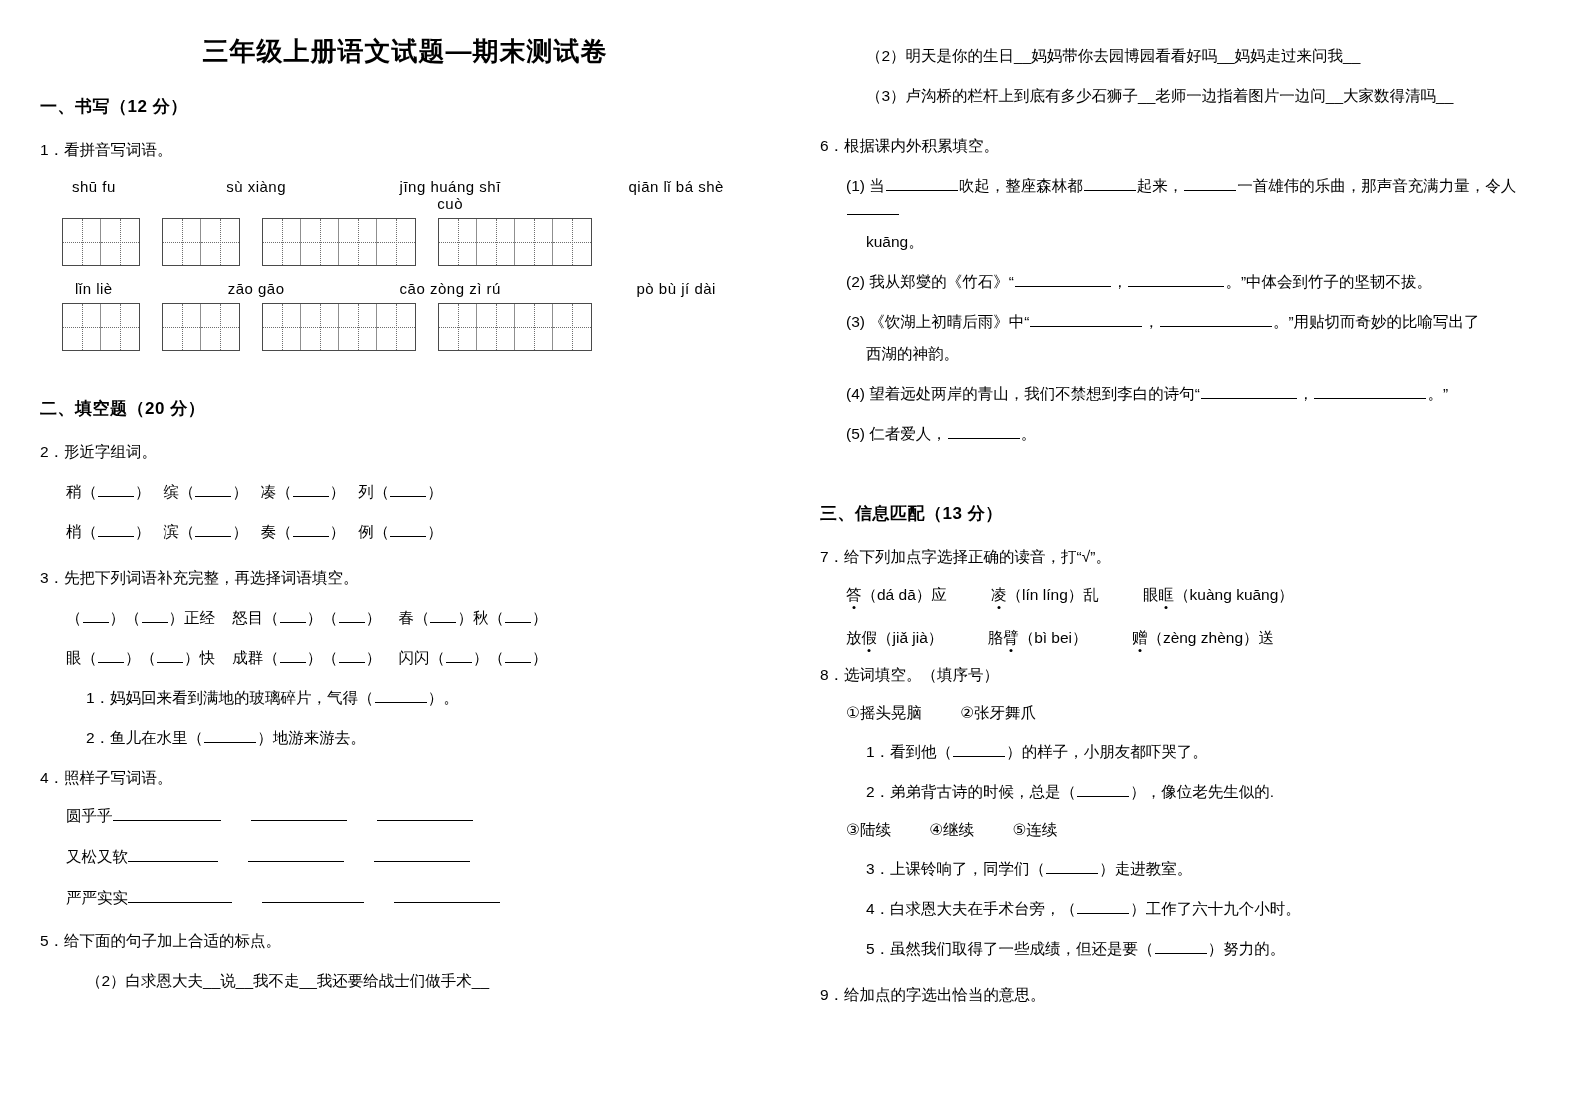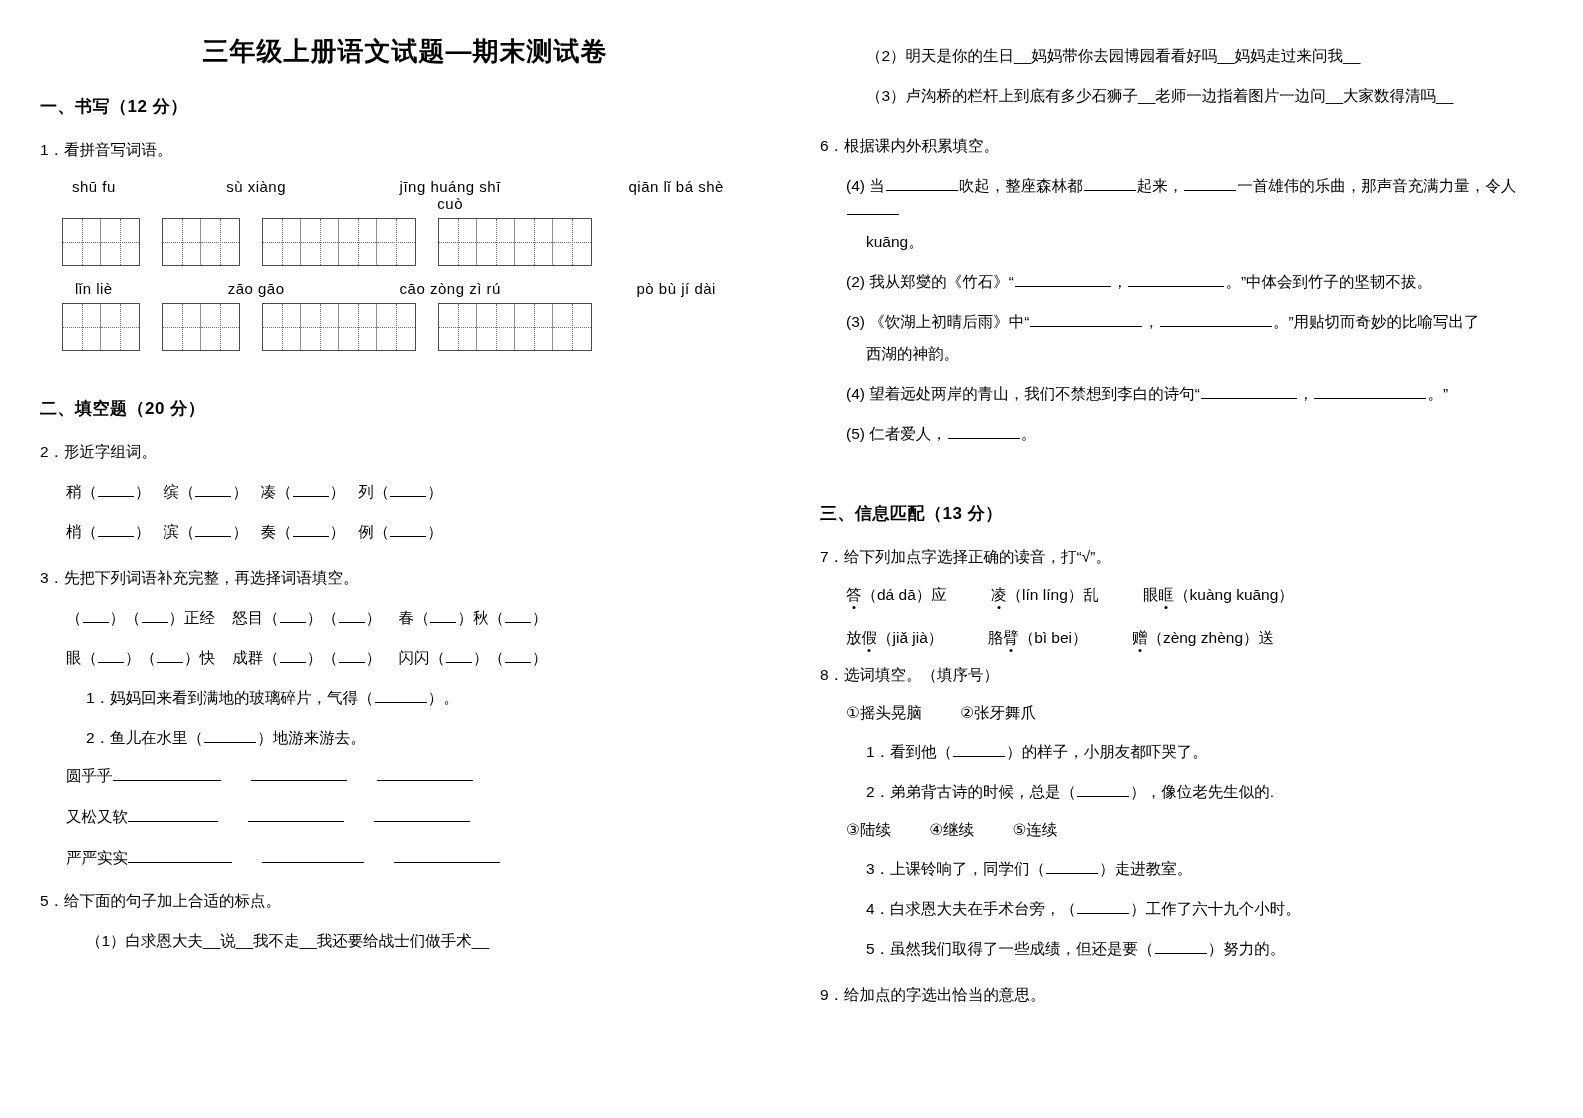--- a/index.html
+++ b/index.html
@@ -295,20 +295,21 @@
     </div>
 
     <div class="q q-sub2">
       <span>1．妈妈回来看到满地的玻璃碎片，气得（</span><span class="blank b-m"></span><span>）。</span>
     </div>
 
     <div class="q q-sub2">
       <span>2．鱼儿在水里（</span><span class="blank b-m"></span><span>）地游来游去。</span>
     </div>
 
+    <div class="q">4．照样子写词语。</div>
 
     <div class="wordline">
       <span class="lead">圆乎乎</span>
       <span class="ln" style="width:108px;"></span>
       <span class="spacer-s"></span>
       <span class="ln" style="width:96px;"></span>
       <span class="spacer-s"></span>
       <span class="ln" style="width:96px;"></span>
     </div>
 
@@ -325,33 +326,33 @@
       <span class="lead">严严实实</span>
       <span class="ln" style="width:104px;"></span>
       <span class="spacer-s"></span>
       <span class="ln" style="width:102px;"></span>
       <span class="spacer-s"></span>
       <span class="ln" style="width:106px;"></span>
     </div>
 
     <div class="q">5．给下面的句子加上合适的标点。</div>
 
-    <div class="q q-sub2">（1）白求恩大夫__说__我不走__我还要给战士们做手术__</div>
+    <div class="q q-sub2">（2）白求恩大夫__说__我不走__我还要给战士们做手术__</div>
 
   </div>
 
   <div class="col col-right">
 
     <div class="q q-sub2">（2）明天是你的生日__妈妈带你去园博园看看好吗__妈妈走过来问我__</div>
     <div class="q q-sub2" style="margin-bottom:26px;">（3）卢沟桥的栏杆上到底有多少石狮子__老师一边指着图片一边问__大家数得清吗__</div>
 
     <div class="q">6．根据课内外积累填空。</div>
 
     <div class="q q-sub">
-      <span>(4) 当</span><span class="blank b-l"></span><span>吹起，整座森林都</span><span class="blank b-m"></span><span>起来，</span><span class="blank b-m"></span><span>一首雄伟的乐曲，那声音充满力量，令人</span><span class="blank b-m"></span>
+      <span>(1) 当</span><span class="blank b-l"></span><span>吹起，整座森林都</span><span class="blank b-m"></span><span>起来，</span><span class="blank b-m"></span><span>一首雄伟的乐曲，那声音充满力量，令人</span><span class="blank b-m"></span>
     </div>
     <div class="q q-sub2" style="margin-top:-8px;">kuāng。</div>
 
     <div class="q q-sub">
       <span>(2) 我从郑燮的《竹石》“</span><span class="blank b-xl"></span><span>，</span><span class="blank b-xl"></span><span>。”中体会到竹子的坚韧不拔。</span>
     </div>
 
     <div class="q q-sub">
       <span>(3) 《饮湖上初晴后雨》中“</span><span class="blank b-xxl"></span><span>，</span><span class="blank b-xxl"></span><span>。”用贴切而奇妙的比喻写出了</span>
     </div>

